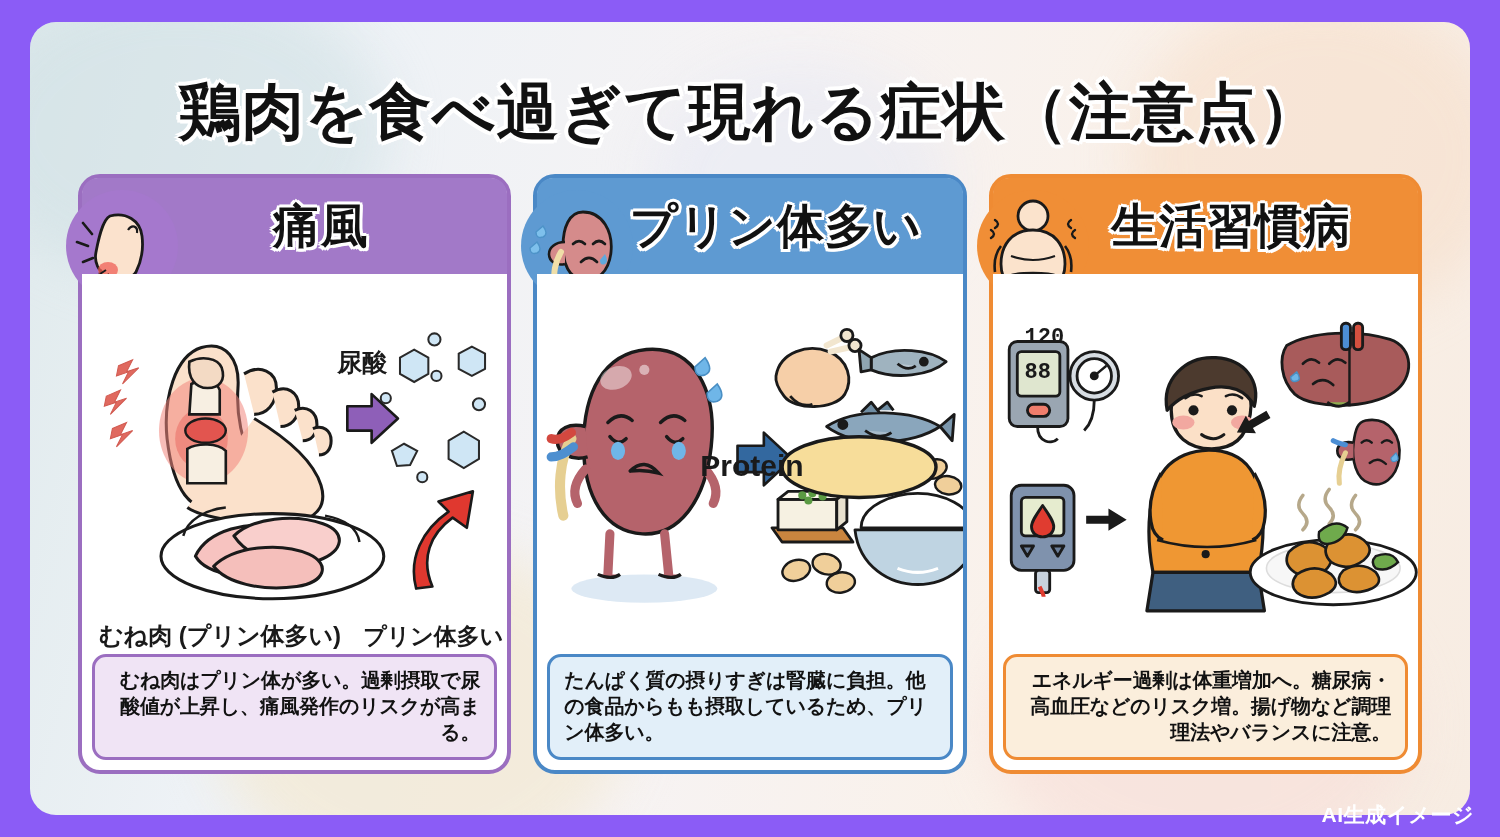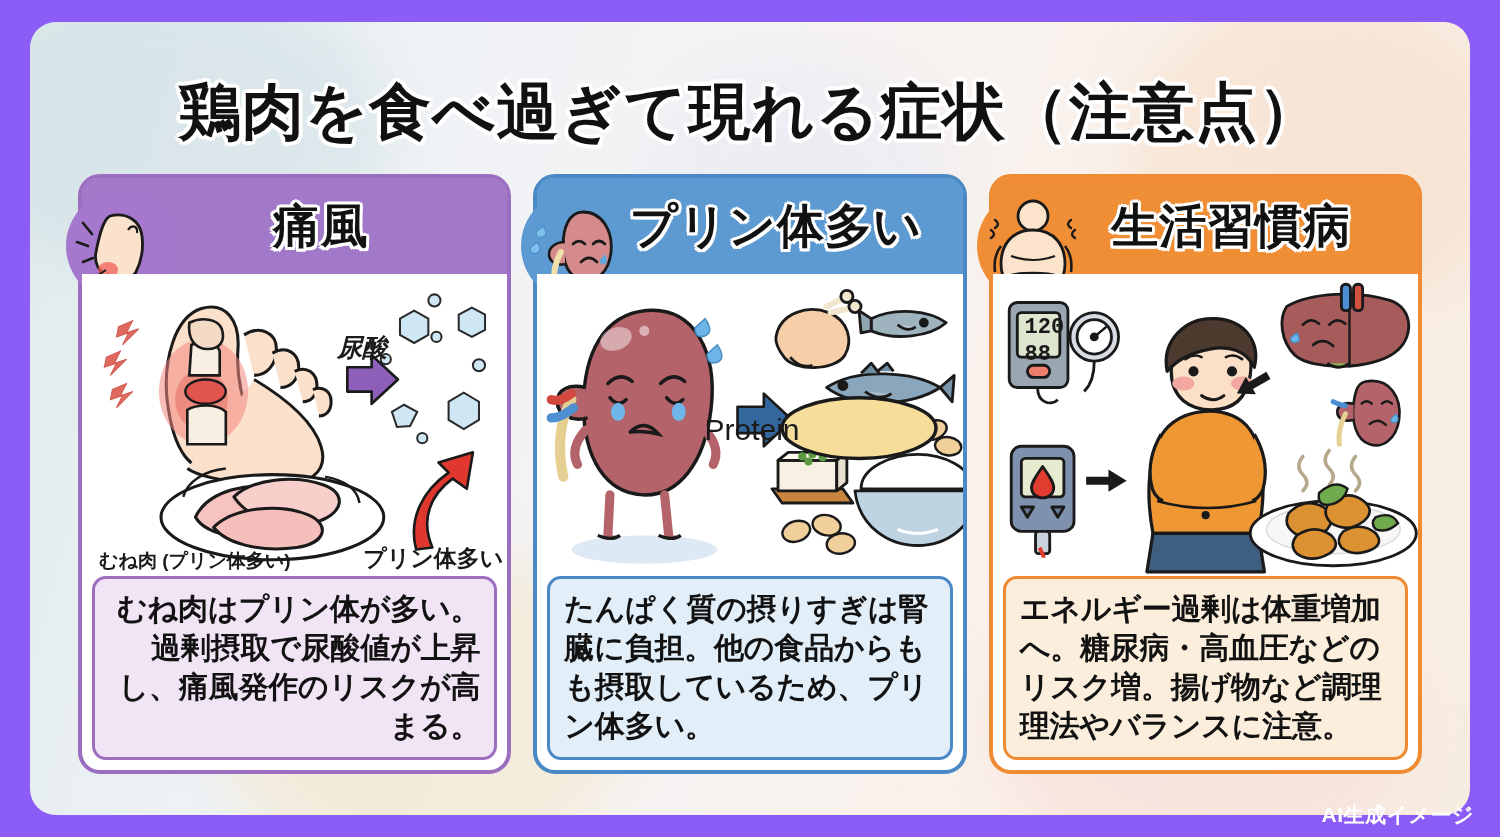--- a/index.html
+++ b/index.html
@@ -74,21 +74,21 @@
     flex: 1 1 0;
     display: flex;
     flex-direction: column;
     border-radius: 22px;
     border: 4px solid;
     background: #ffffff;
     overflow: visible;
   }
   .card.gout      { border-color: #9b6ec0; text-align: right; }
   .card.kidney    { border-color: #4a88c6; }
-  .card.lifestyle { border-color: #ef8b33; }
+  .card.lifestyle { border-color: #ef8b33; text-align: right; }
 
   .card-header {
     position: relative;
     height: 96px;
     border-radius: 16px 16px 0 0;
     display: flex;
     align-items: center;
     justify-content: center;
     flex: 0 0 96px;
   }
@@ -126,33 +126,33 @@
   .illus {
     position: relative;
     flex: 1 1 auto;
     background: #ffffff;
     overflow: hidden;
   }
   .illus svg { position: absolute; left: 0; top: 0; width: 100%; height: 100%; }
 
   .illus-label {
     position: absolute;
-    font-size: 19px;
+    font-size: 24px;
     font-weight: 700;
     color: #1a1a1a;
     white-space: nowrap;
   }
 
   
   .caption {
     margin: 0 10px 10px 10px;
     border-radius: 14px;
     border: 3px solid;
     padding: 10px 14px 12px 14px;
-    font-size: 30px;
+    font-size: 20px;
     font-weight: 700;
     line-height: 1.30;
     color: #121212;
     letter-spacing: -0.2px;
     flex: 0 0 auto;
   }
   .gout .caption      { background: #f0e4f5; border-color: #9b6ec0; }
   .kidney .caption    { background: #e2eff9; border-color: #4a88c6; }
   .lifestyle .caption { background: #fbeedc; border-color: #ef8b33; }
 
@@ -255,21 +255,21 @@
             </g>
             <path d="M100 216 C104 200 122 190 142 188" fill="none" stroke="#1a1a1a" stroke-width="2.4"></path>
             <path d="M240 196 C262 200 272 210 274 222" fill="none" stroke="#1a1a1a" stroke-width="2.4"></path>
 
             <g transform="translate(356,196)">
               <path d="M-10 70 C-22 42 -12 18 10 2 L24 12 L30 -24 L-4 -14 L6 -4
                        C-20 14 -34 42 -26 72 Z" fill="#e0382f" stroke="#1a1a1a" stroke-width="2.6" stroke-linejoin="round"></path>
             </g>
           </svg>
 
-          <span class="illus-label" style="left:60%; top:19%; font-size:25px;font-style:italic;">尿酸</span>
+          <span class="illus-label" style="left:60%; top:19%; font-size:25px;">尿酸</span>
           <span class="illus-label" style="left:4%; bottom:2px;">むね肉 (プリン体多い)</span>
           <span class="illus-label" style="right:4px; bottom:2px; font-size:23px;">プリン体多い</span>
         </div>
 
         <p class="caption">むね肉はプリン体が多い。過剰摂取で尿酸値が上昇し、痛風発作のリスクが高まる。</p>
       </section>
 
       <section class="card kidney">
         <div class="card-header">
           <div class="badge">
@@ -372,21 +372,21 @@
               <ellipse cx="256" cy="250" rx="14" ry="10" transform="rotate(-18 256 250)"></ellipse>
               <ellipse cx="286" cy="244" rx="14" ry="10" transform="rotate(12 286 244)"></ellipse>
               <ellipse cx="300" cy="262" rx="14" ry="10" transform="rotate(-8 300 262)"></ellipse>
               <ellipse cx="392" cy="150" rx="13" ry="9" transform="rotate(-22 392 150)"></ellipse>
               <ellipse cx="406" cy="166" rx="13" ry="9" transform="rotate(8 406 166)"></ellipse>
             </g>
 
             <ellipse cx="318" cy="148" rx="76" ry="30" fill="#f7dd9a" stroke="#1a1a1a" stroke-width="3.4"></ellipse>
           </svg>
 
-          <span class="illus-label" style="left:4px; right:0; top:46%; text-align:center; font-size:30px; font-weight:400;">Protein</span>
+          <span class="illus-label" style="left:4px; right:0; top:46%; text-align:center; font-size:30px; font-weight:700;">Protein</span>
         </div>
 
         <p class="caption">たんぱく質の摂りすぎは腎臓に負担。他の食品からもも摂取しているため、プリン体多い。</p>
       </section>
 
       <section class="card lifestyle">
         <div class="card-header">
           <div class="badge">
             <svg viewBox="0 0 112 112" xmlns="http://www.w3.org/2000/svg">
               <circle cx="56" cy="26" r="15" fill="#fbe3cc" stroke="#1a1a1a" stroke-width="2.8"></circle>

